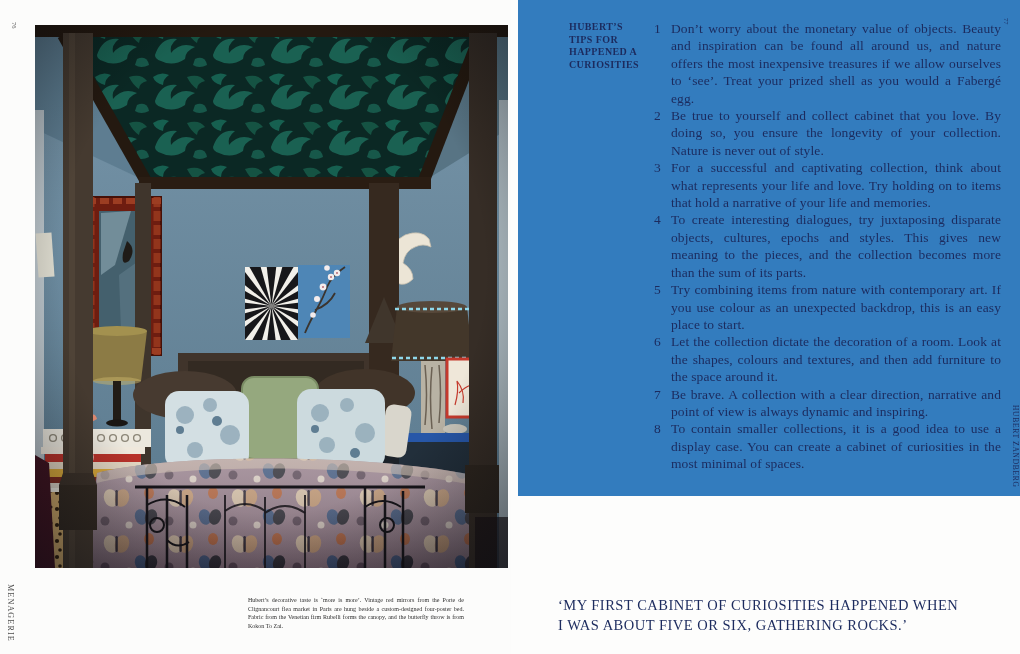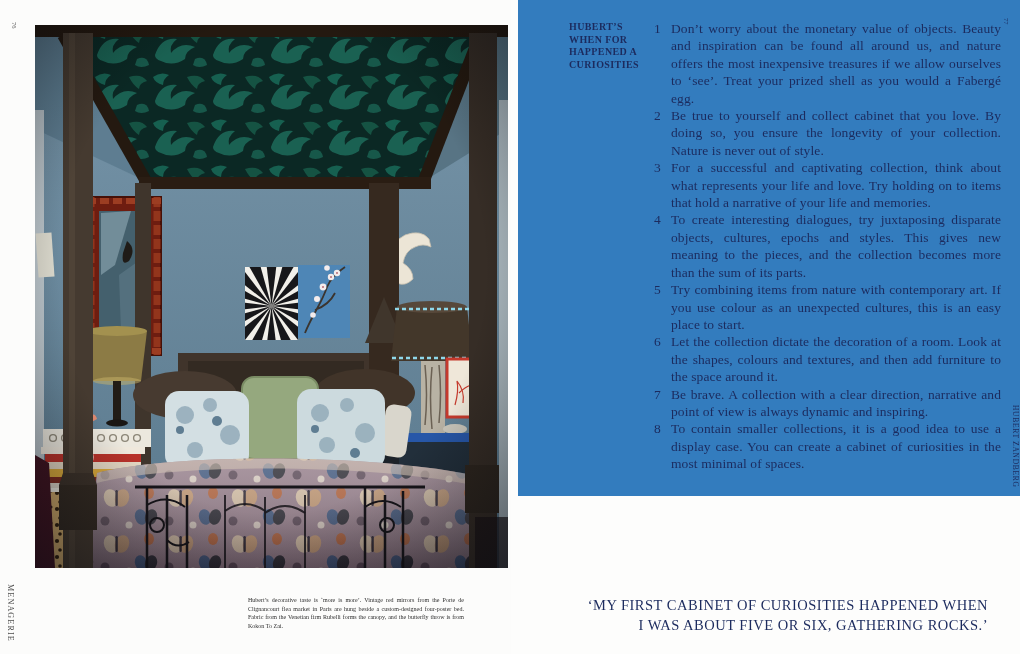--- a/index.html
+++ b/index.html
@@ -17,21 +17,21 @@
   
   .page-right{position:absolute;left:518px;top:0;width:509px;height:496px;
               background:var(--page-blue,#337CBE);color:var(--text-navy,#1C2B5E);font-family:Liberation Serif, serif;}
   .tips-header{position:absolute;left:51px;top:21px;width:95px;
                font-weight:bold;font-size:10px;line-height:12.6px;letter-spacing:0.4px;}
   .tips{position:absolute;left:136px;top:20px;width:347px;margin:0;padding:0;
         list-style:none;font-size:13.5px;line-height:17.4px;letter-spacing:0.1px;}
   .tips li{display:flex;}
   .tip-num{width:17px;flex:none;}
   .tip-text{flex:1;text-align:justify;}
-  .quote{position:absolute;left:40px;top:596px;width:430px;text-align:right;
+  .quote{position:absolute;left:40px;top:596px;width:430px;text-align:left;
          font-size:14.5px;line-height:19.5px;letter-spacing:0.5px;}
   .credit{position:absolute;right:7px;bottom:8px;writing-mode:vertical-rl;
           font-size:7.5px;letter-spacing:0.7px;}
   .folio-r{position:absolute;right:17px;top:18px;writing-mode:vertical-rl;
            font-size:6.5px;}
 </style>
 </head>
 <body>
 
 <div class="spread">
@@ -279,21 +279,21 @@
 
     <div class="caption">Hubert’s decorative taste is ‘more is more’. Vintage red mirrors from the Porte de Clignancourt flea market in Paris are hung beside a custom-designed four-poster bed. Fabric from the Venetian firm Rubelli forms the canopy, and the butterfly throw is from Kokon To Zai.</div>
     <div class="spine">MENAGERIE</div>
     <div class="folio-l">76</div>
   </div>
 
   <div class="page-right">
 
     <div class="tips-header">
       <div>HUBERT’S</div>
-      <div>WHEN FOR</div>
+      <div>TIPS FOR</div>
       <div>HAPPENED A</div>
       <div>CURIOSITIES</div>
     </div>
 
     <ol class="tips">
       <li>
         <span class="tip-num">1</span>
         <span class="tip-text">Don’t worry about the monetary value of objects. Beauty and inspiration can be found all around us, and nature offers the most inexpensive treasures if we allow ourselves to ‘see’. Treat your prized shell as you would a Fabergé egg.</span>
       </li>
       <li>
@@ -303,21 +303,21 @@
       <li>
         <span class="tip-num">3</span>
         <span class="tip-text">For a successful and captivating collection, think about what represents your life and love. Try holding on to items that hold a narrative of your life and memories.</span>
       </li>
       <li>
         <span class="tip-num">4</span>
         <span class="tip-text">To create interesting dialogues, try juxtaposing disparate objects, cultures, epochs and styles. This gives new meaning to the pieces, and the collection becomes more than the sum of its parts.</span>
       </li>
       <li>
         <span class="tip-num">5</span>
-        <span class="tip-text">Try combining items from nature with contemporary art. If you use colour as an unexpected cultures, this is an easy place to start.</span>
+        <span class="tip-text">Try combining items from nature with contemporary art. If you use colour as an unexpected backdrop, this is an easy place to start.</span>
       </li>
       <li>
         <span class="tip-num">6</span>
         <span class="tip-text">Let the collection dictate the decoration of a room. Look at the shapes, colours and textures, and then add furniture to the space around it.</span>
       </li>
       <li>
         <span class="tip-num">7</span>
         <span class="tip-text">Be brave. A collection with a clear direction, narrative and point of view is always dynamic and inspiring.</span>
       </li>
       <li>

